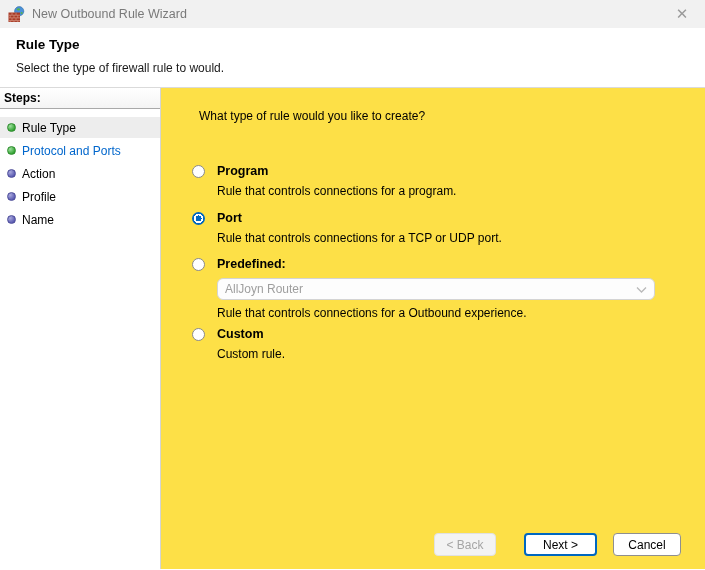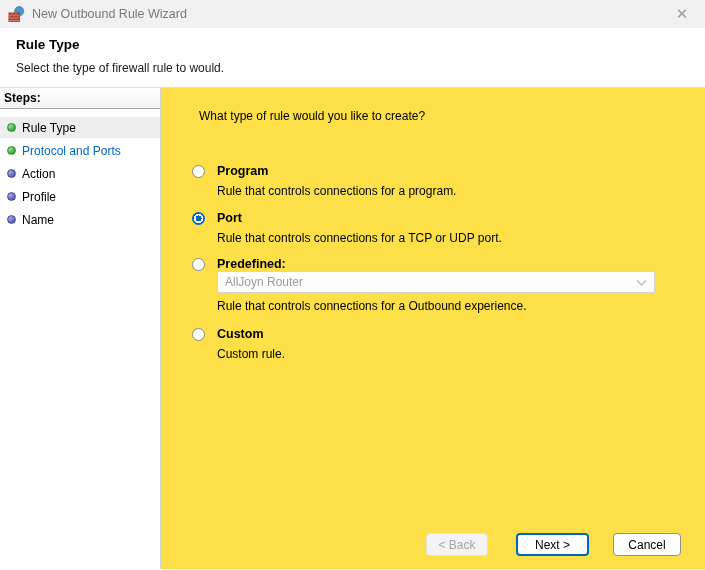--- a/index.html
+++ b/index.html
@@ -42,29 +42,29 @@
   .option .radio { width:13px; height:13px; border-radius:50%; background:#fff; border:1px solid #8a8a8a; margin-top:1px; flex:0 0 auto; }
   .option.selected .radio { border:none; background:radial-gradient(circle, #0067c0 0 3px, #ffffff 3px 4.6px, #0067c0 4.6px); }
   .option .opt-label { font-weight:bold; font-size:12.5px; }
   .option .opt-desc { margin-top:6px; }
 
   .opt-program { top:76px; }
   .opt-port { top:123px; }
   .opt-predefined { top:169px; }
   .opt-custom { top:239px; }
 
-  .dropdown { position:relative; width:438px; height:22px; background:#fdfdfd; border:1px solid #d4d4d4; border-radius:0; display:flex; align-items:center; padding:0 24px 0 7px; color:#9e9e9e; }
+  .dropdown { position:relative; width:438px; height:22px; margin-top:7px; background:#fdfdfd; border:1px solid #d4d4d4; border-radius:6px; display:flex; align-items:center; padding:0 24px 0 7px; color:#9e9e9e; }
   .dropdown .chev { position:absolute; right:7px; top:7px; width:11px; height:8px; }
   .opt-predefined .opt-desc2 { margin-top:6px; }
 
   
   .footer { position:absolute; right:24px; bottom:13px; display:flex; align-items:center; }
   .btn { height:23px; border-radius:4px; display:flex; align-items:center; justify-content:center; font-size:12px; background:#fff; }
   .btn-back { width:62px; background:#f3f3f3; border:1px solid #e1e1e1; color:#a5a5a5; margin-right:28px; }
-  .btn-next { width:73px; border:2px solid #0067c0; color:#000; margin-right:24px; }
+  .btn-next { width:73px; border:2px solid #0067c0; color:#000; margin-right:16px; }
   .btn-cancel { width:68px; border:1px solid #8f8f8f; color:#000; }
 </style>
 </head>
 <body>
 
 <div class="window">
 
   <div class="titlebar">
     <svg class="app-icon" viewBox="0 0 17 17">
       <circle cx="11.2" cy="5.2" r="4.6" fill="#4a90d9" stroke="#2e6da4" stroke-width="0.6"></circle>

